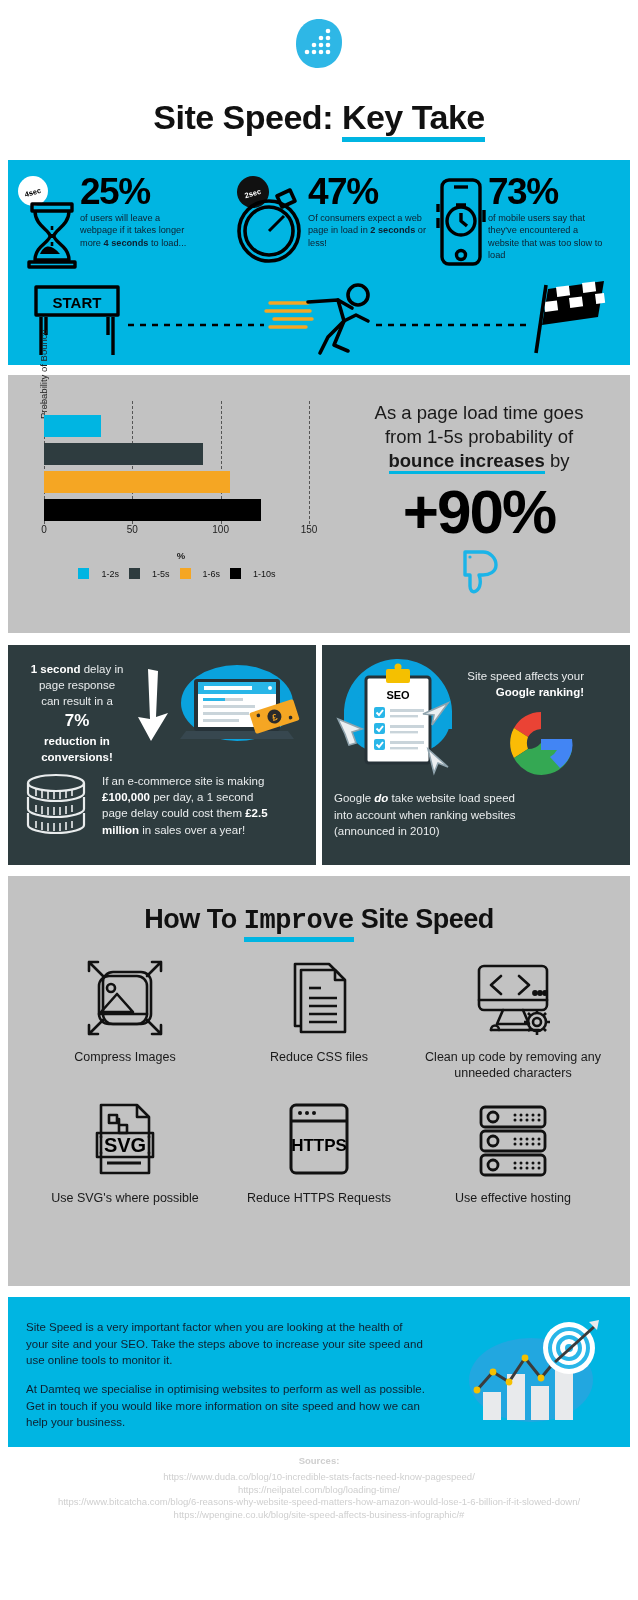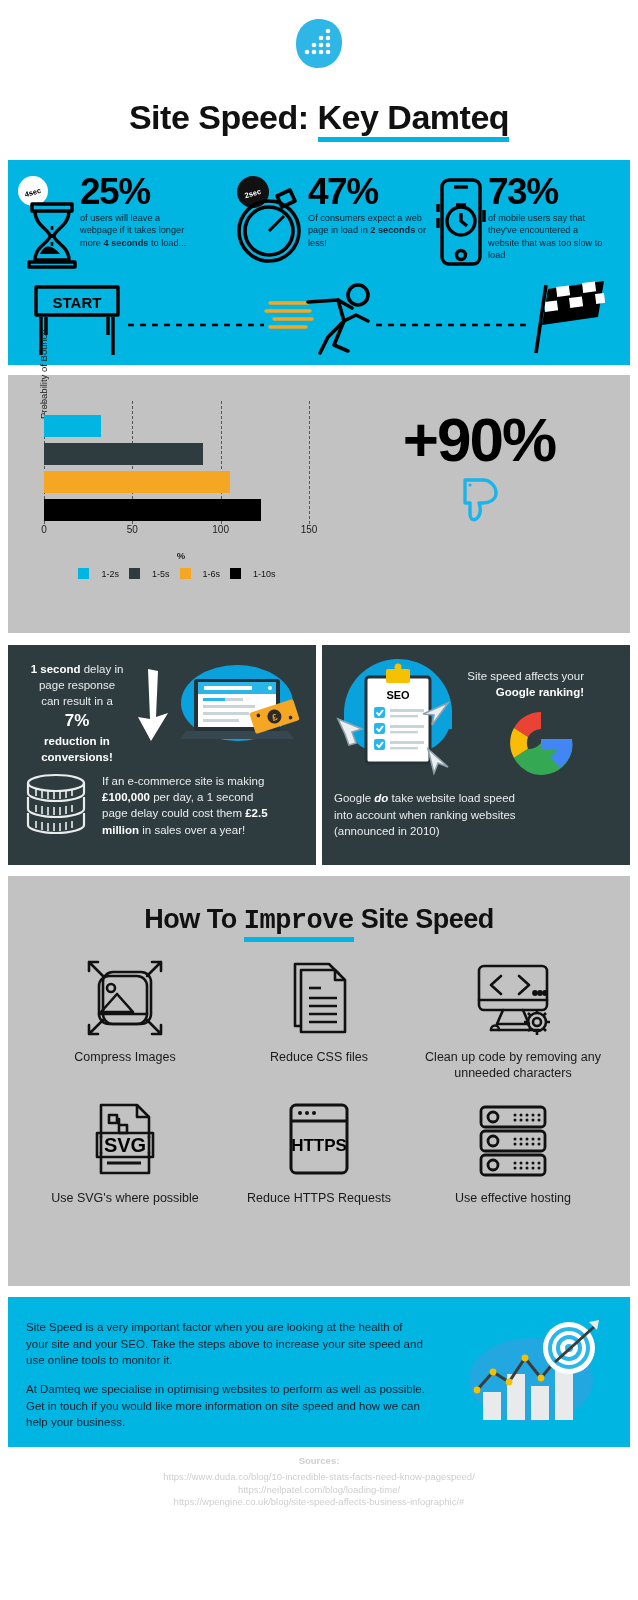--- a/index.html
+++ b/index.html
@@ -101,21 +101,21 @@
         <circle cx="37" cy="29" r="2.3"></circle>
           <circle cx="30" cy="29" r="2.3"></circle>
           <circle cx="23" cy="29" r="2.3"></circle>
         <circle cx="37" cy="36" r="2.3"></circle>
           <circle cx="30" cy="36" r="2.3"></circle>
           <circle cx="23" cy="36" r="2.3"></circle>
           <circle cx="16" cy="36" r="2.3"></circle>
       </g>
     </svg>
     <div class="title">
-      <span>Site Speed: </span><span class="ul">Key Damteq</span>
+      <span>Site Speed: </span><span class="ul">Key Take</span>
     </div>
   </div>
 
   <div class="section stats">
     <div class="statrow">
 
       <div class="stat" style="width:216px">
         <div class="stat-ico">
           <svg width="62" height="95" viewBox="0 0 62 95">
             <circle cx="17" cy="17" r="15" fill="#ffffff"></circle>
@@ -264,20 +264,25 @@
             <span>1-6s</span>
           </span>
           <span class="lg">
             <span class="sw" style="background: rgb(0, 0, 0);"></span>
             <span>1-10s</span>
           </span>
         </div>
     </div>
 
     <div class="chart-right">
+      <div class="cr-head">
+        <span>As a page load time goes</span><br>
+        <span>from 1-5s probability of</span><br>
+        <b>bounce increases</b><span> by</span>
+      </div>
       <div class="cr-big">+90%</div>
       <svg width="44" height="46" viewBox="0 0 44 46" style="margin-top:4px">
         <g fill="none" stroke="#1bb4e8" stroke-width="3.4" stroke-linejoin="round">
           <path d="M8 4 L26 4 C33 4 39 10 39 17 C39 24 32 27 26 27 L22 27 C24 32 24 40 19 43 C15 45 13 42 13 38 L13 27 L8 27 Z"></path>
         </g>
         <circle cx="13" cy="9" r="1.6" fill="#1bb4e8"></circle>
       </svg>
     </div>
   </div>
 
@@ -584,16 +589,17 @@
         <path d="M96 50 L136 14" stroke="#3b3b3b" stroke-width="3" fill="none"></path>
         <path d="M130 10 L140 8 L138 18 Z" fill="#e8eaec"></path>
       </svg>
     </div>
   </div>
 
   <div class="sources">
     <div class="hd">Sources:</div>
     <div>https://www.duda.co/blog/10-incredible-stats-facts-need-know-pagespeed/</div>
     <div>https://neilpatel.com/blog/loading-time/</div>
+    <div>https://www.bitcatcha.com/blog/6-reasons-why-website-speed-matters-how-amazon-would-lose-1-6-billion-if-it-slowed-down/</div>
     <div>https://wpengine.co.uk/blog/site-speed-affects-business-infographic/#</div>
   </div>
 
 </div>
 
 </body></html>

